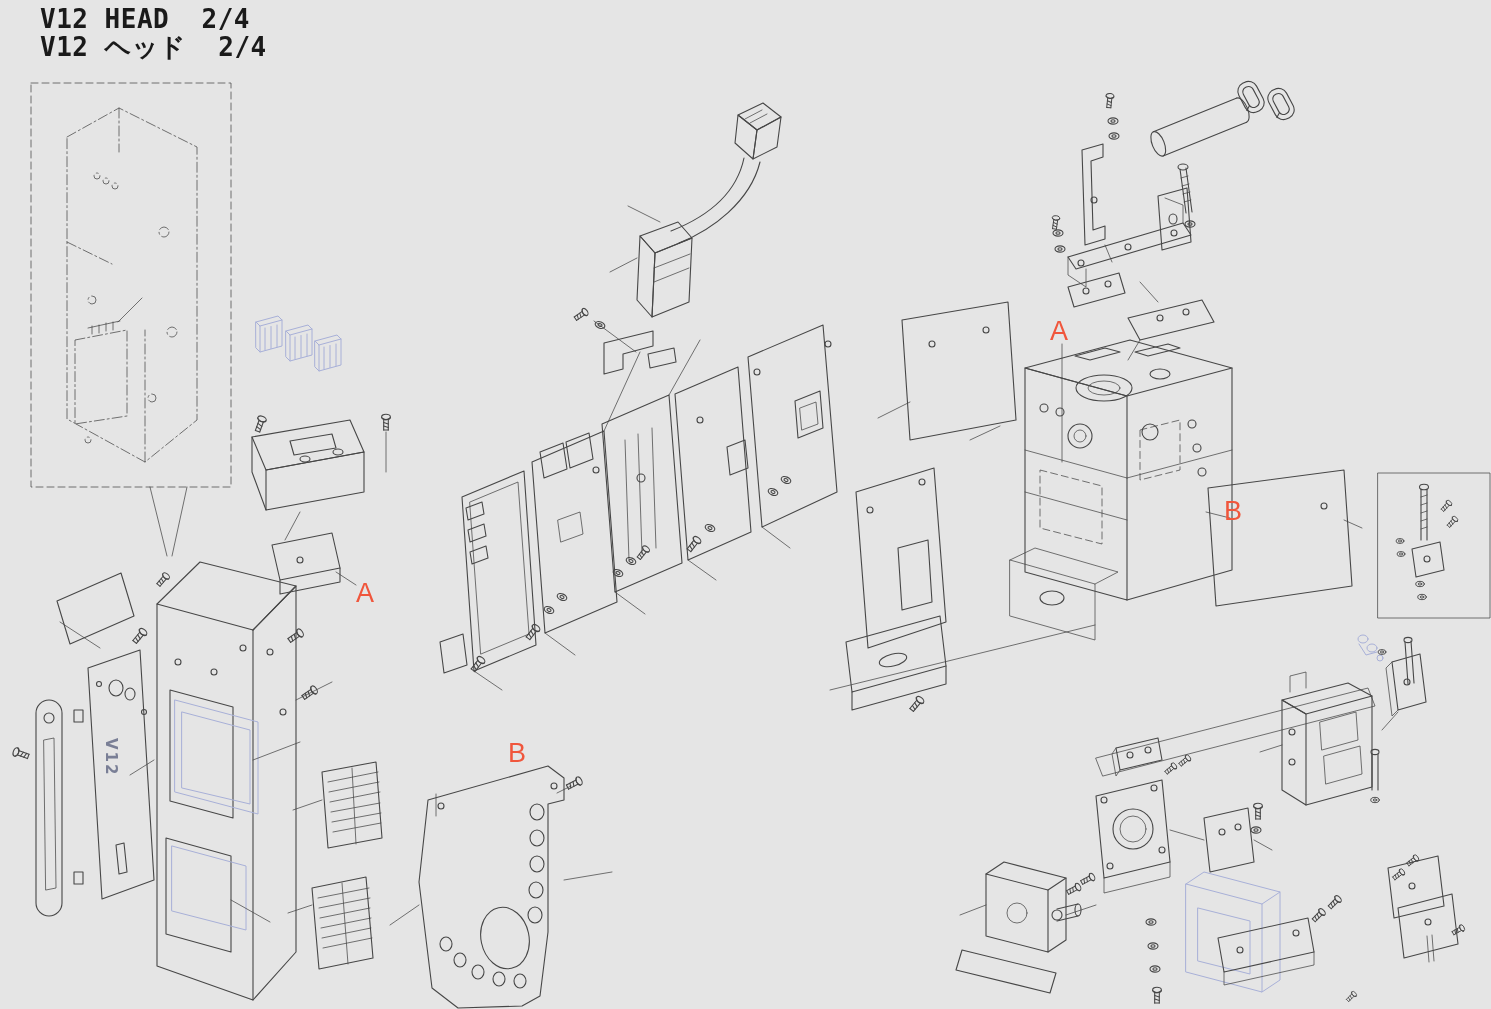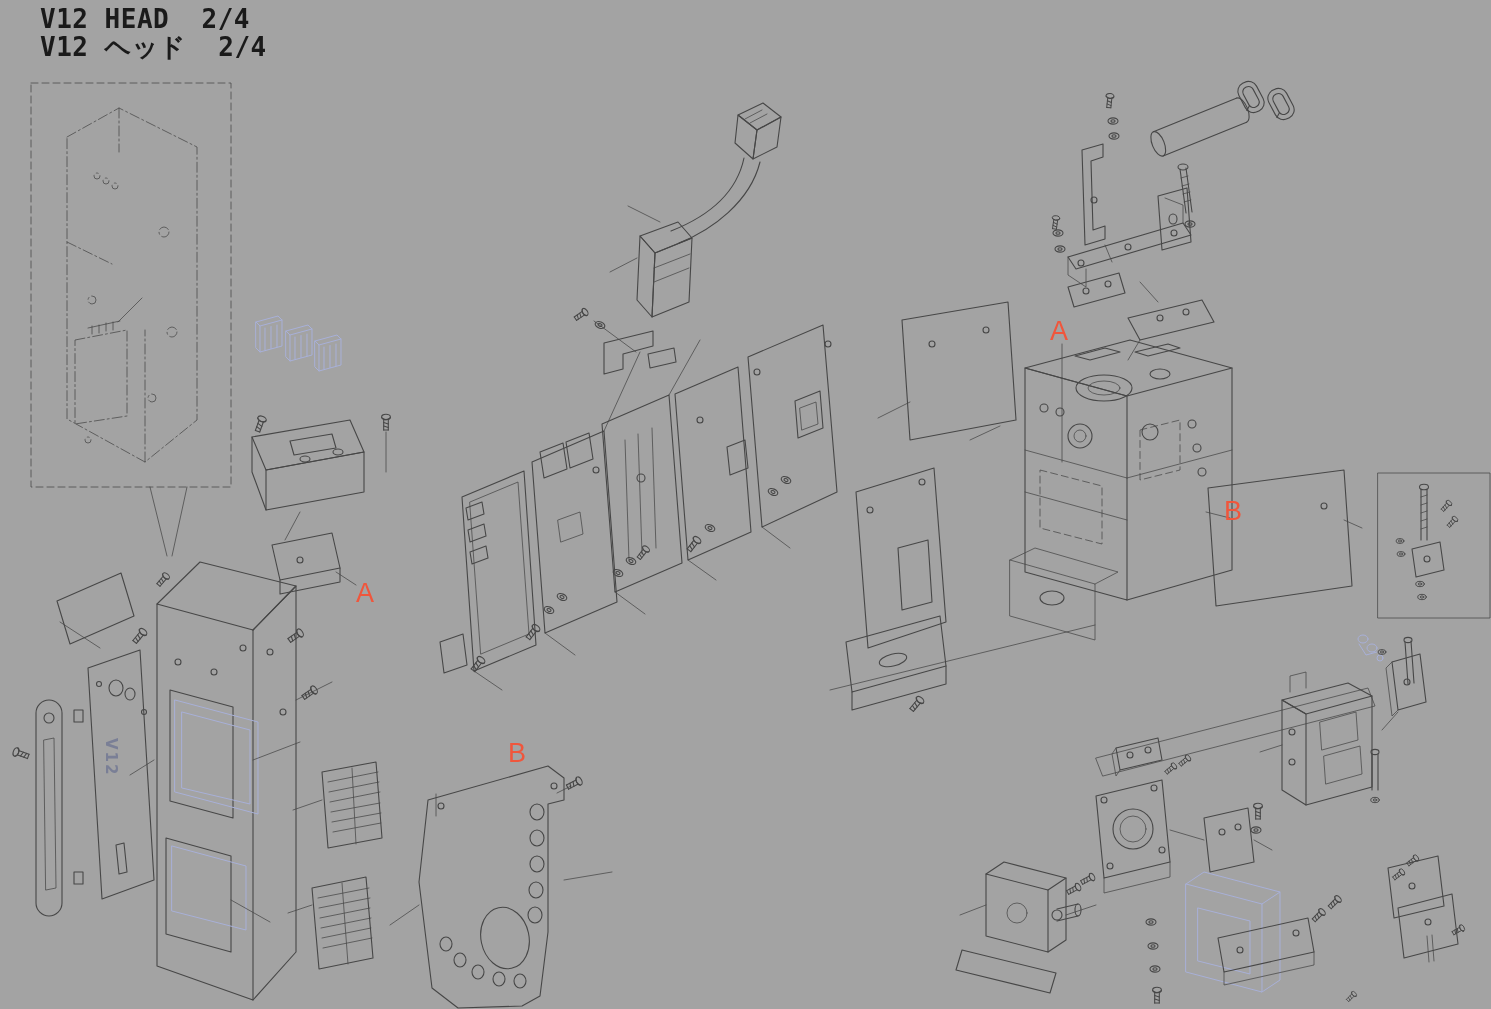--- a/index.html
+++ b/index.html
@@ -1,16 +1,16 @@
 <!DOCTYPE html>
 <html><head>
 <meta charset="utf-8">
 <style>
   html,body{margin:0;padding:0;background:#ffffff;}
-  .page{position:relative;width:1491px;height:1009px;background:#a3a3a3;overflow:hidden;}
+  .page{position:relative;width:1491px;height:1009px;background:#e5e5e5;overflow:hidden;}
   svg{display:block;width:1491px;height:1009px;}
   .art{stroke:#474747;fill:none;stroke-width:1.1;stroke-linecap:round;stroke-linejoin:round;}
   .thin{stroke-width:0.75;}
   .dash{stroke-dasharray:7 4;}
   .ddot{stroke-dasharray:10 3 2 3;}
   .blu{stroke:#a8b0d8;stroke-width:1;}
   .title{font-family:"DejaVu Sans Mono",monospace;font-weight:bold;font-size:26px;letter-spacing:0.5px;white-space:pre;}
   .callout{font-family:"Liberation Sans",sans-serif;font-size:27px;}
   .logo{font-family:"DejaVu Sans",sans-serif;font-weight:bold;font-size:15px;letter-spacing:2px;}
   text{stroke:none;}

